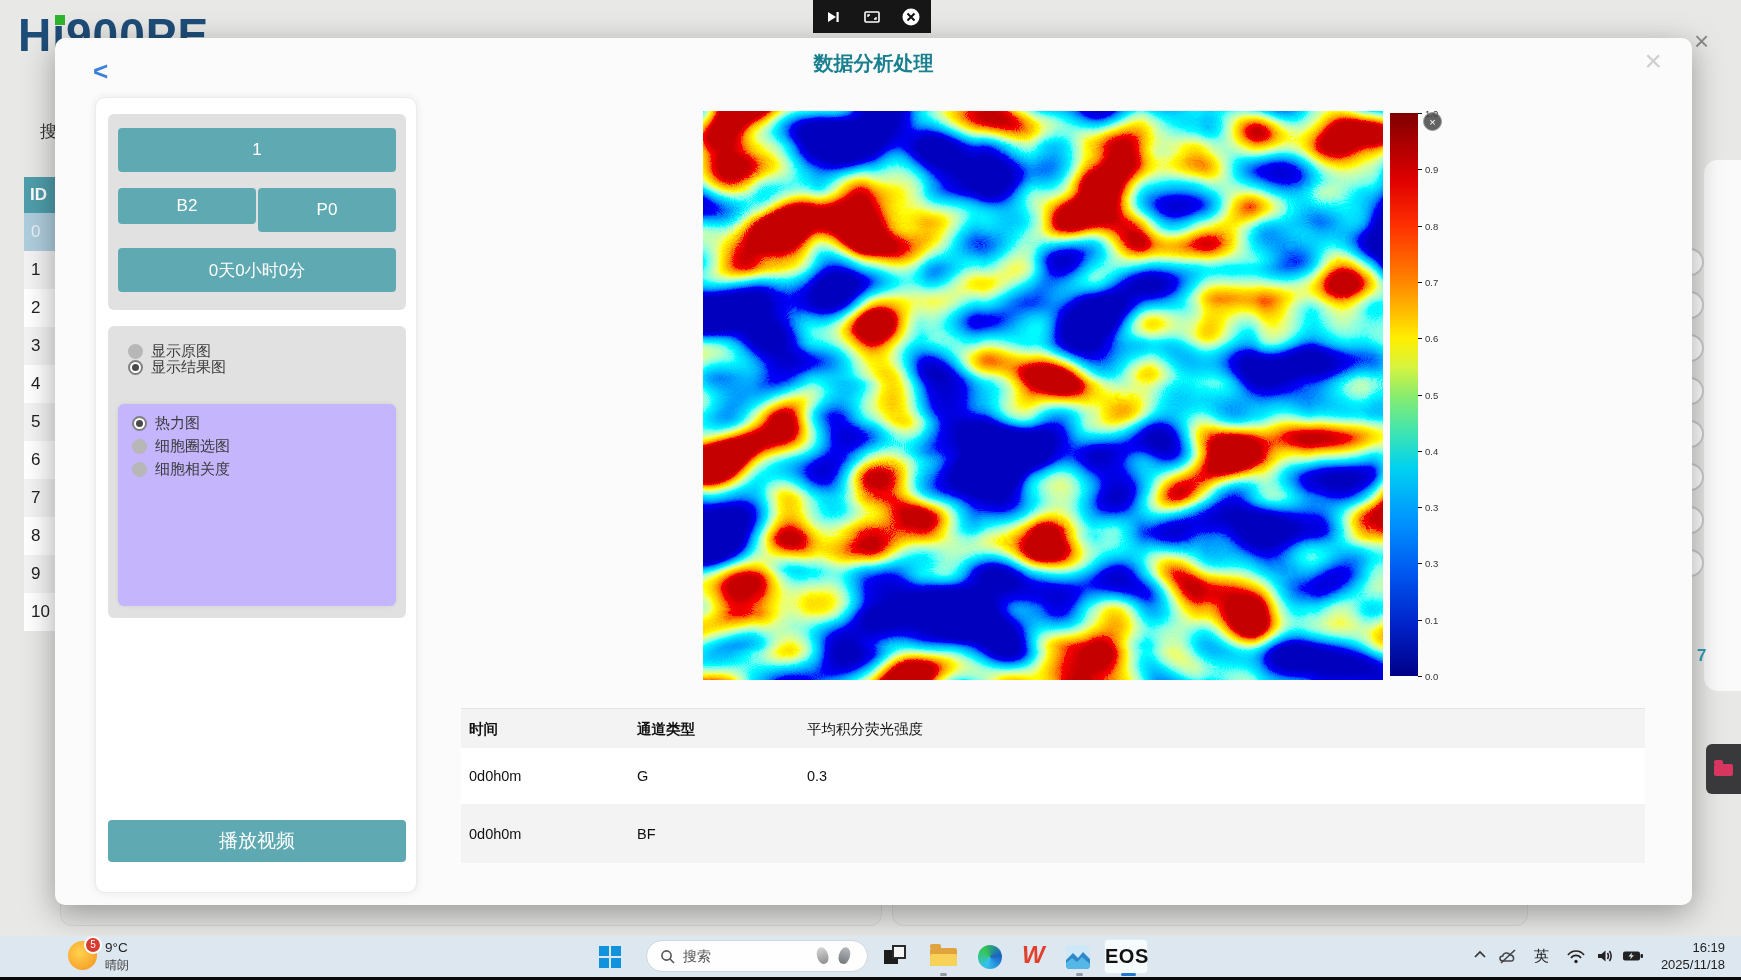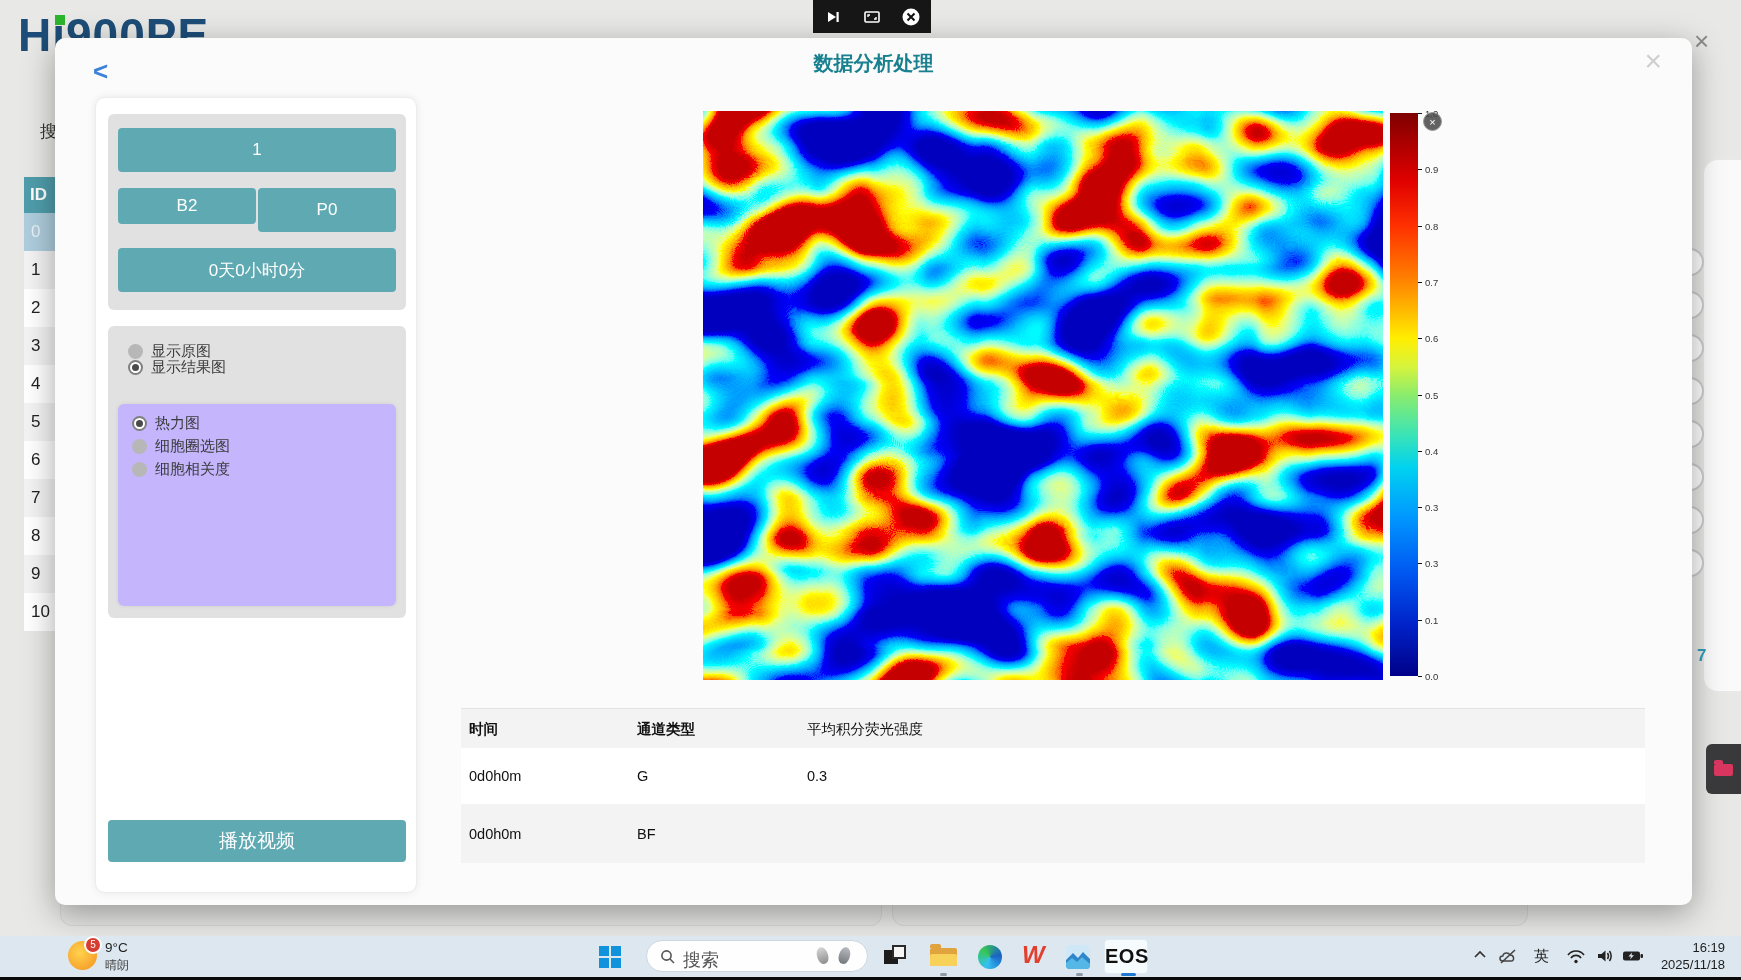--- a/index.html
+++ b/index.html
@@ -110,21 +110,21 @@
     background:#d83b2f; border:2px solid #fff; color:#fff; font-size:10px;
     line-height:14px; text-align:center; }
   .w-temp { position:absolute; left:105px; top:4px; font-size:13.5px; color:#1f1f1f; }
   .w-cond { position:absolute; left:105px; top:21px; font-size:12px; color:#444; }
   .start { position:absolute; left:599px; top:10px; width:22px; height:22px;
     display:grid; grid-template-columns:10px 10px; grid-template-rows:10px 10px; gap:2px; cursor:pointer; }
   .start div { background:#1093dc; }
   .search-pill { position:absolute; left:646px; top:4px; width:222px; height:32px;
     background:#fefefe; border:1px solid #ccd7e1; border-radius:16px; cursor:text; }
   .search-pill .mag { position:absolute; left:13px; top:8px; }
-  .search-text { position:absolute; left:36px; top:7px; font-size:18px; color:#555; }
+  .search-text { position:absolute; left:36px; top:7px; font-size:14px; color:#555; }
   .earbud { position:absolute; top:6px; width:11px; height:17px;
     border-radius:50% 50% 45% 45%; background:linear-gradient(#d6d6d6,#8f8f8f); }
   .eb1 { left:170px; transform:rotate(-18deg); }
   .eb2 { left:192px; transform:rotate(16deg); background:linear-gradient(#b7bbbf,#76797c); }
   .tb-icon { position:absolute; top:9px; width:26px; height:24px; cursor:pointer; }
   .taskview .sq1 { position:absolute; left:0; top:5px; width:14px; height:14px; background:#1c1c1c; }
   .taskview .sq2 { position:absolute; left:8px; top:0; width:14px; height:14px;
     background:#f5f5f5; border:2px solid #2a2a2a; }
   .folder { width:27px; }
   .folder .back { position:absolute; left:0; top:3px; width:27px; height:18px;

